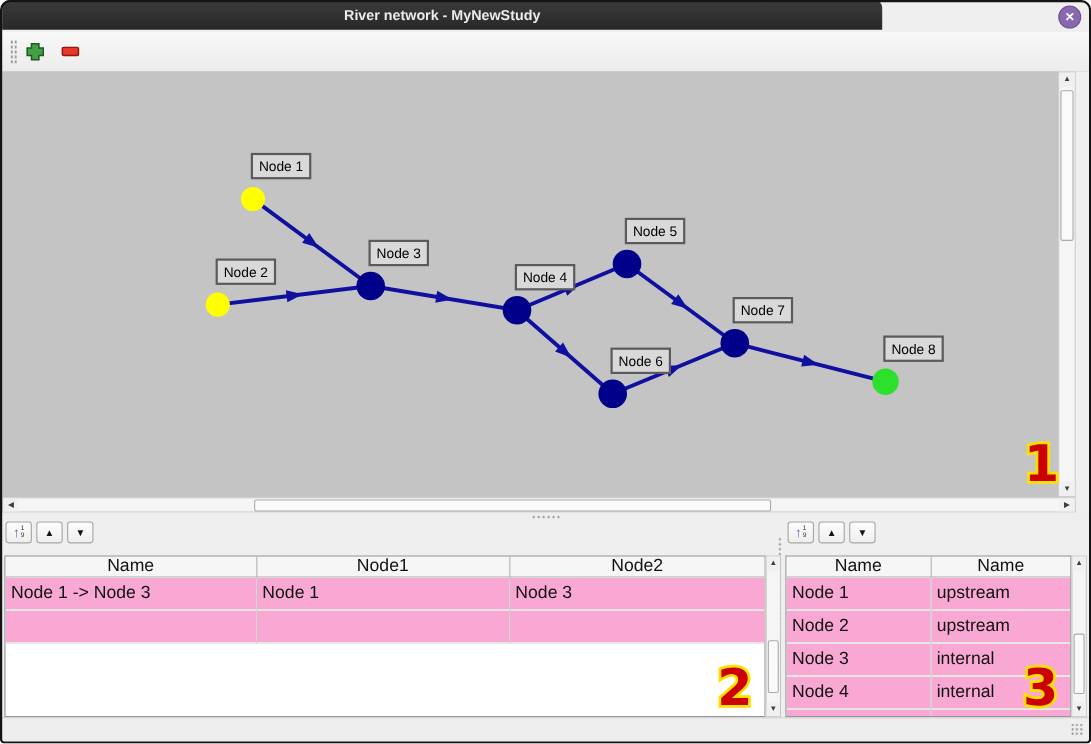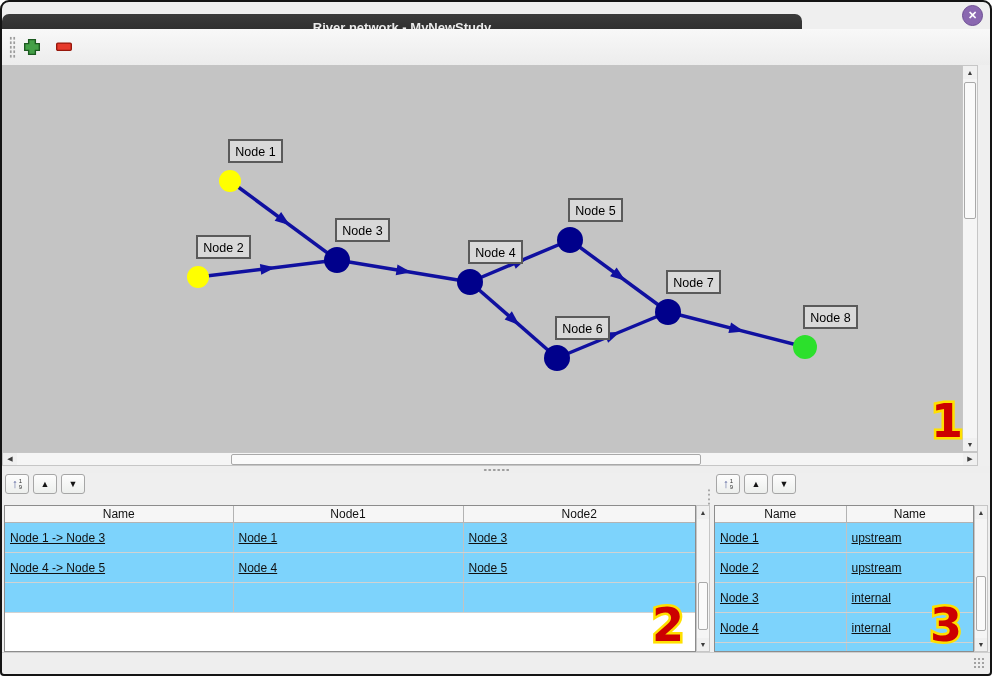--- a/index.html
+++ b/index.html
@@ -2,21 +2,21 @@
 <html><head>
 <meta charset="utf-8">
 <style>
   html,body{margin:0;padding:0;background:#ffffff;}
   body{position:relative;width:992px;height:676px;font-family:"Liberation Sans",sans-serif;overflow:hidden;}
   .abs{position:absolute;}
 
   
   .window-bg{left:0;top:0;width:992px;height:676px;background:#efefef;border-radius:9px 9px 4px 4px;}
   .frame{left:0;top:0;width:988px;height:672px;border:2px solid #141414;border-radius:9px 9px 4px 4px;pointer-events:none;z-index:50;}
-  .titlebar{left:2px;top:14px;width:800px;height:27px;background:linear-gradient(#3b3b3b,#282828);border-radius:7px 7px 0 0;}
+  .titlebar{left:2px;top:0;width:800px;height:27px;background:linear-gradient(#3b3b3b,#282828);border-radius:7px 7px 0 0;}
   .title-text{width:100%;text-align:center;line-height:27px;font-size:13px;font-weight:bold;color:#ebebeb;}
   .close-btn{left:962px;top:5px;width:21px;height:21px;border-radius:50%;background:#8a68b0;border:1px solid #6d4e93;box-sizing:border-box;color:#ffffff;font-size:11px;font-weight:bold;display:flex;align-items:center;justify-content:center;}
 
   
   .toolbar{left:2px;top:29px;width:988px;height:36px;background:linear-gradient(#f8f8f8,#ececec);border-bottom:1px solid #b5b5b5;}
   .tb-handle{left:7px;top:7px;width:7px;height:22px;background-image:radial-gradient(circle,#9c9c9c 1px,transparent 1.3px);background-size:3.5px 4.5px;}
   .tb-icon{width:20px;height:20px;display:flex;align-items:center;justify-content:center;}
   .tb-add{left:20px;top:8px;}
   .tb-remove{left:52px;top:8px;}
 
@@ -41,24 +41,24 @@
   .vsplit-dots{width:4px;height:150px;background-image:radial-gradient(circle,#9a9a9a 0.9px,transparent 1.1px);background-size:4px 4.5px;}
 
   
   .tbtn{position:absolute;width:24px;height:20px;border:1px solid #a6a6a6;border-radius:3px;background:linear-gradient(#fdfdfd,#edefed);box-sizing:border-box;display:flex;align-items:center;justify-content:center;font-size:9px;color:#141414;}
   .sort-icon{display:flex;align-items:center;gap:1px;}
   .sort-arrow{color:#55619c;font-size:12px;font-weight:bold;line-height:10px;}
   .sort-digits{display:flex;flex-direction:column;font-size:6px;line-height:6px;color:#333;}
 
   
   .table-wrap{overflow:hidden;background:#ffffff;border:1px solid #8c8c8c;box-sizing:border-box;}
-  table.grid{border-collapse:collapse;table-layout:fixed;font-size:12px;color:#111;}
+  table.grid{border-collapse:collapse;table-layout:fixed;font-size:16px;color:#111;}
   table.grid th{background:#f6f6f6;font-weight:normal;height:16px;border-right:1px solid #b3b3b3;border-bottom:1px solid #b3b3b3;text-align:center;padding:0;}
   table.grid th:last-child{border-right:none;}
-  table.grid td{height:29px;border-right:1px solid #c2c2c2;border-bottom:1px solid #d2d2d2;padding:0 0 0 5px;background:#7dd3fc;overflow:hidden;white-space:nowrap;text-decoration:underline;}
+  table.grid td{height:29px;border-right:1px solid #c2c2c2;border-bottom:1px solid #d2d2d2;padding:0 0 0 5px;background:#f9a8d4;overflow:hidden;white-space:nowrap;}
   table.grid td:last-child{border-right:none;}
   .left-table-wrap{left:4px;top:505px;width:692px;height:147px;}
   .right-table-wrap{left:714px;top:505px;width:260px;height:147px;}
   .tbl-vscroll{width:14px;height:147px;top:505px;}
   .tbl-vscroll .sbtn{left:0;width:12px;height:13px;}
 
   .footer{left:2px;top:652px;width:988px;height:22px;background:#eeeeee;border-top:1px solid #cfcfcf;box-sizing:border-box;}
   .grip{right:5px;bottom:5px;width:11px;height:11px;background-image:radial-gradient(circle,#a2a2a2 1px,transparent 1.2px);background-size:4px 4px;background-position:bottom right;}
 
   
@@ -225,25 +225,20 @@
           <th>Node2</th>
         </tr>
       </thead>
       <tbody>
         <tr>
           <td>Node 1 -&gt; Node 3</td>
           <td>Node 1</td>
           <td>Node 3</td>
         </tr>
         <tr>
-          <td>Node 4 -&gt; Node 5</td>
-          <td>Node 4</td>
-          <td>Node 5</td>
-        </tr>
-        <tr>
           <td></td>
           <td></td>
           <td></td>
         </tr>
       </tbody>
     </table>
 </div>
 <div class="abs sbar tbl-vscroll" style="left:696px;">
   <div class="sbtn" style="top:0;">
       <span>▲</span>

